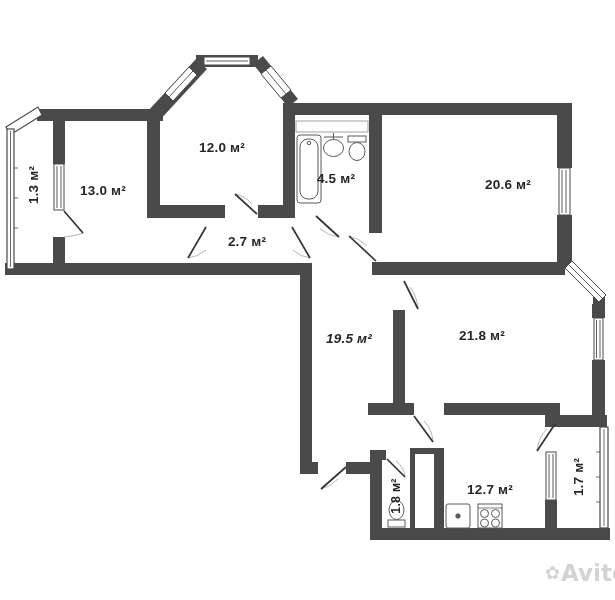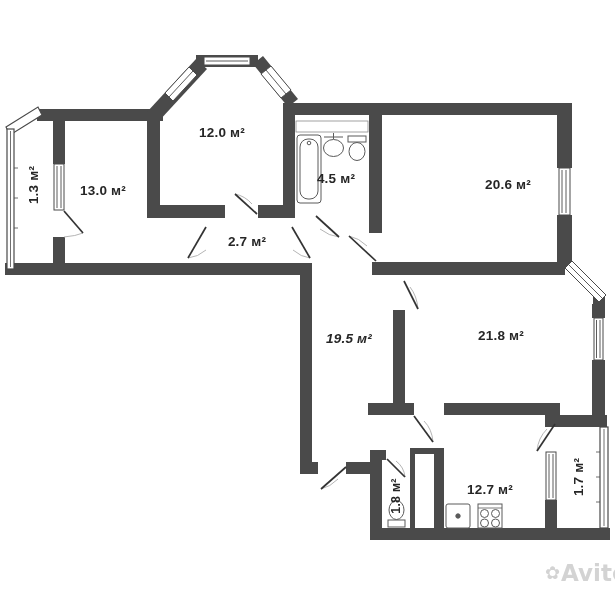--- a/index.html
+++ b/index.html
@@ -197,24 +197,24 @@
     </g>
 
     <g fill="#ffffff" stroke="#5a5a5a" stroke-width="1">
       <ellipse cx="396.5" cy="510" rx="7.5" ry="9.5"></ellipse>
       <rect x="388" y="520" width="17" height="7"></rect>
     </g>
   </svg>
 
   <div class="room-label vertical" style="left:33px;top:185px;">1.3 м²</div>
   <div class="room-label" style="left:103px;top:190px;">13.0 м²</div>
-  <div class="room-label" style="left:222px;top:132px;">12.0 м²</div>
+  <div class="room-label" style="left:222px;top:147px;">12.0 м²</div>
   <div class="room-label" style="left:336px;top:178px;">4.5 м²</div>
   <div class="room-label" style="left:468px;top:184px;margin-left:40px;">20.6 м²</div>
   <div class="room-label" style="left:247px;top:241px;">2.7 м²</div>
   <div class="room-label" style="left:349px;top:338px;font-style:italic;">19.5 м²</div>
-  <div class="room-label" style="left:501px;top:335px;">21.8 м²</div>
+  <div class="room-label" style="left:482px;top:335px;">21.8 м²</div>
   <div class="room-label" style="left:490px;top:465px;margin-top:24px;">12.7 м²</div>
   <div class="room-label vertical" style="left:396px;top:496px;font-size:12.5px;">1.8 м²</div>
   <div class="room-label vertical" style="left:578px;top:477px;">1.7 м²</div>
 
   <div class="watermark-avito"><span class="av-icon">✿</span><span>Avito</span></div>
 </div>
 
 </body></html>

